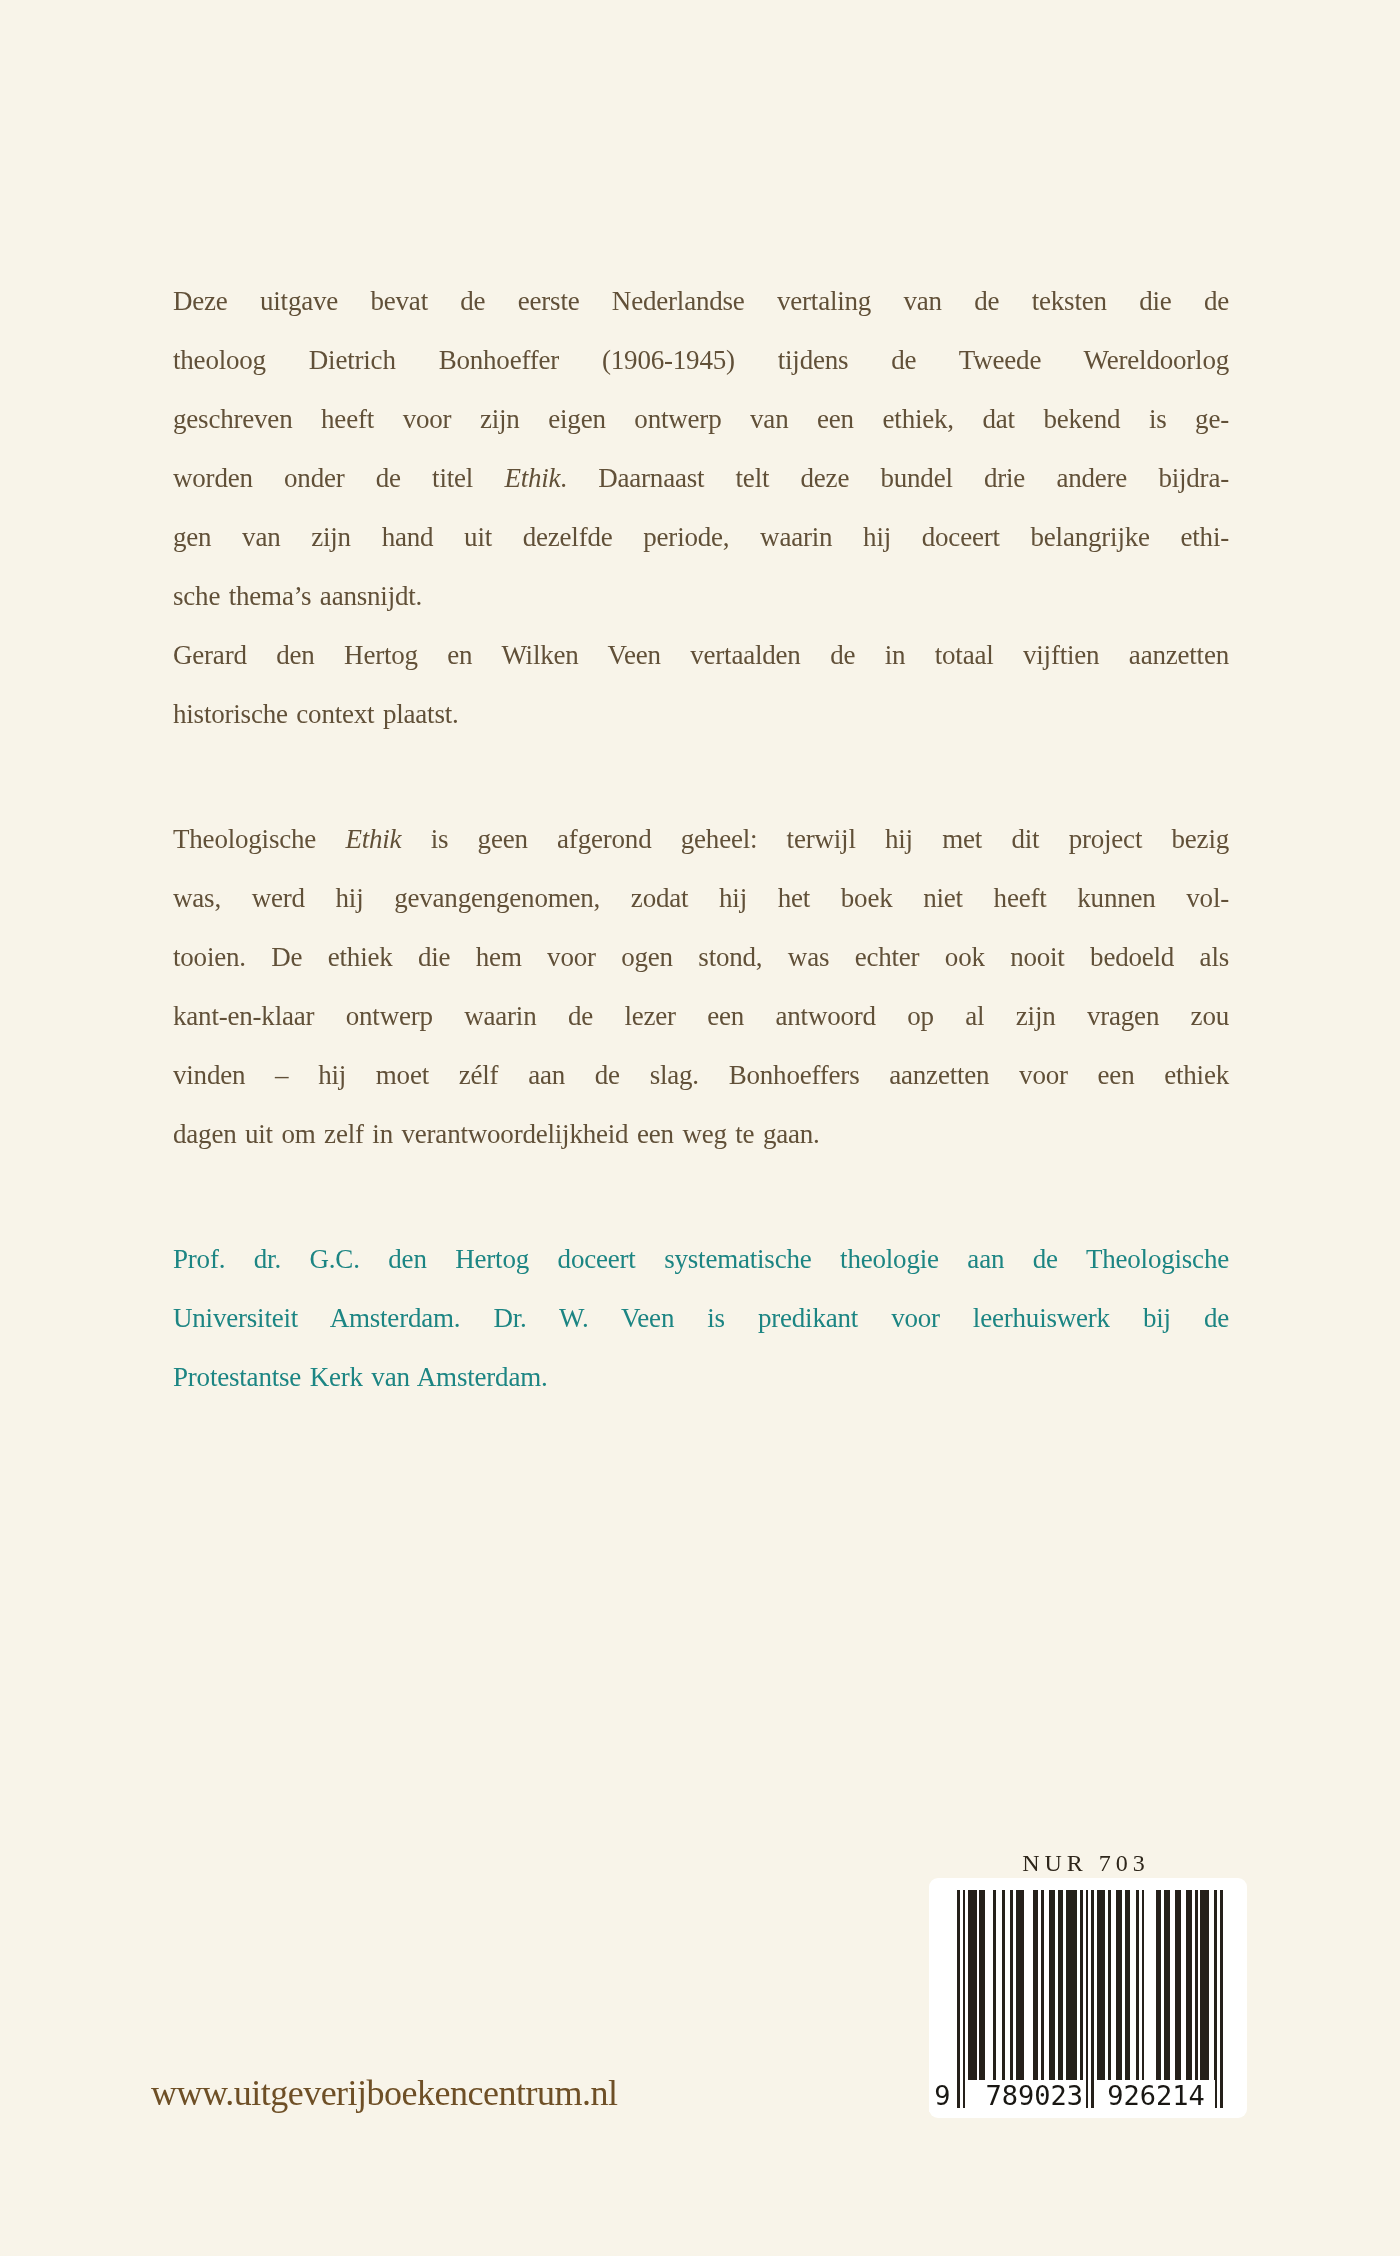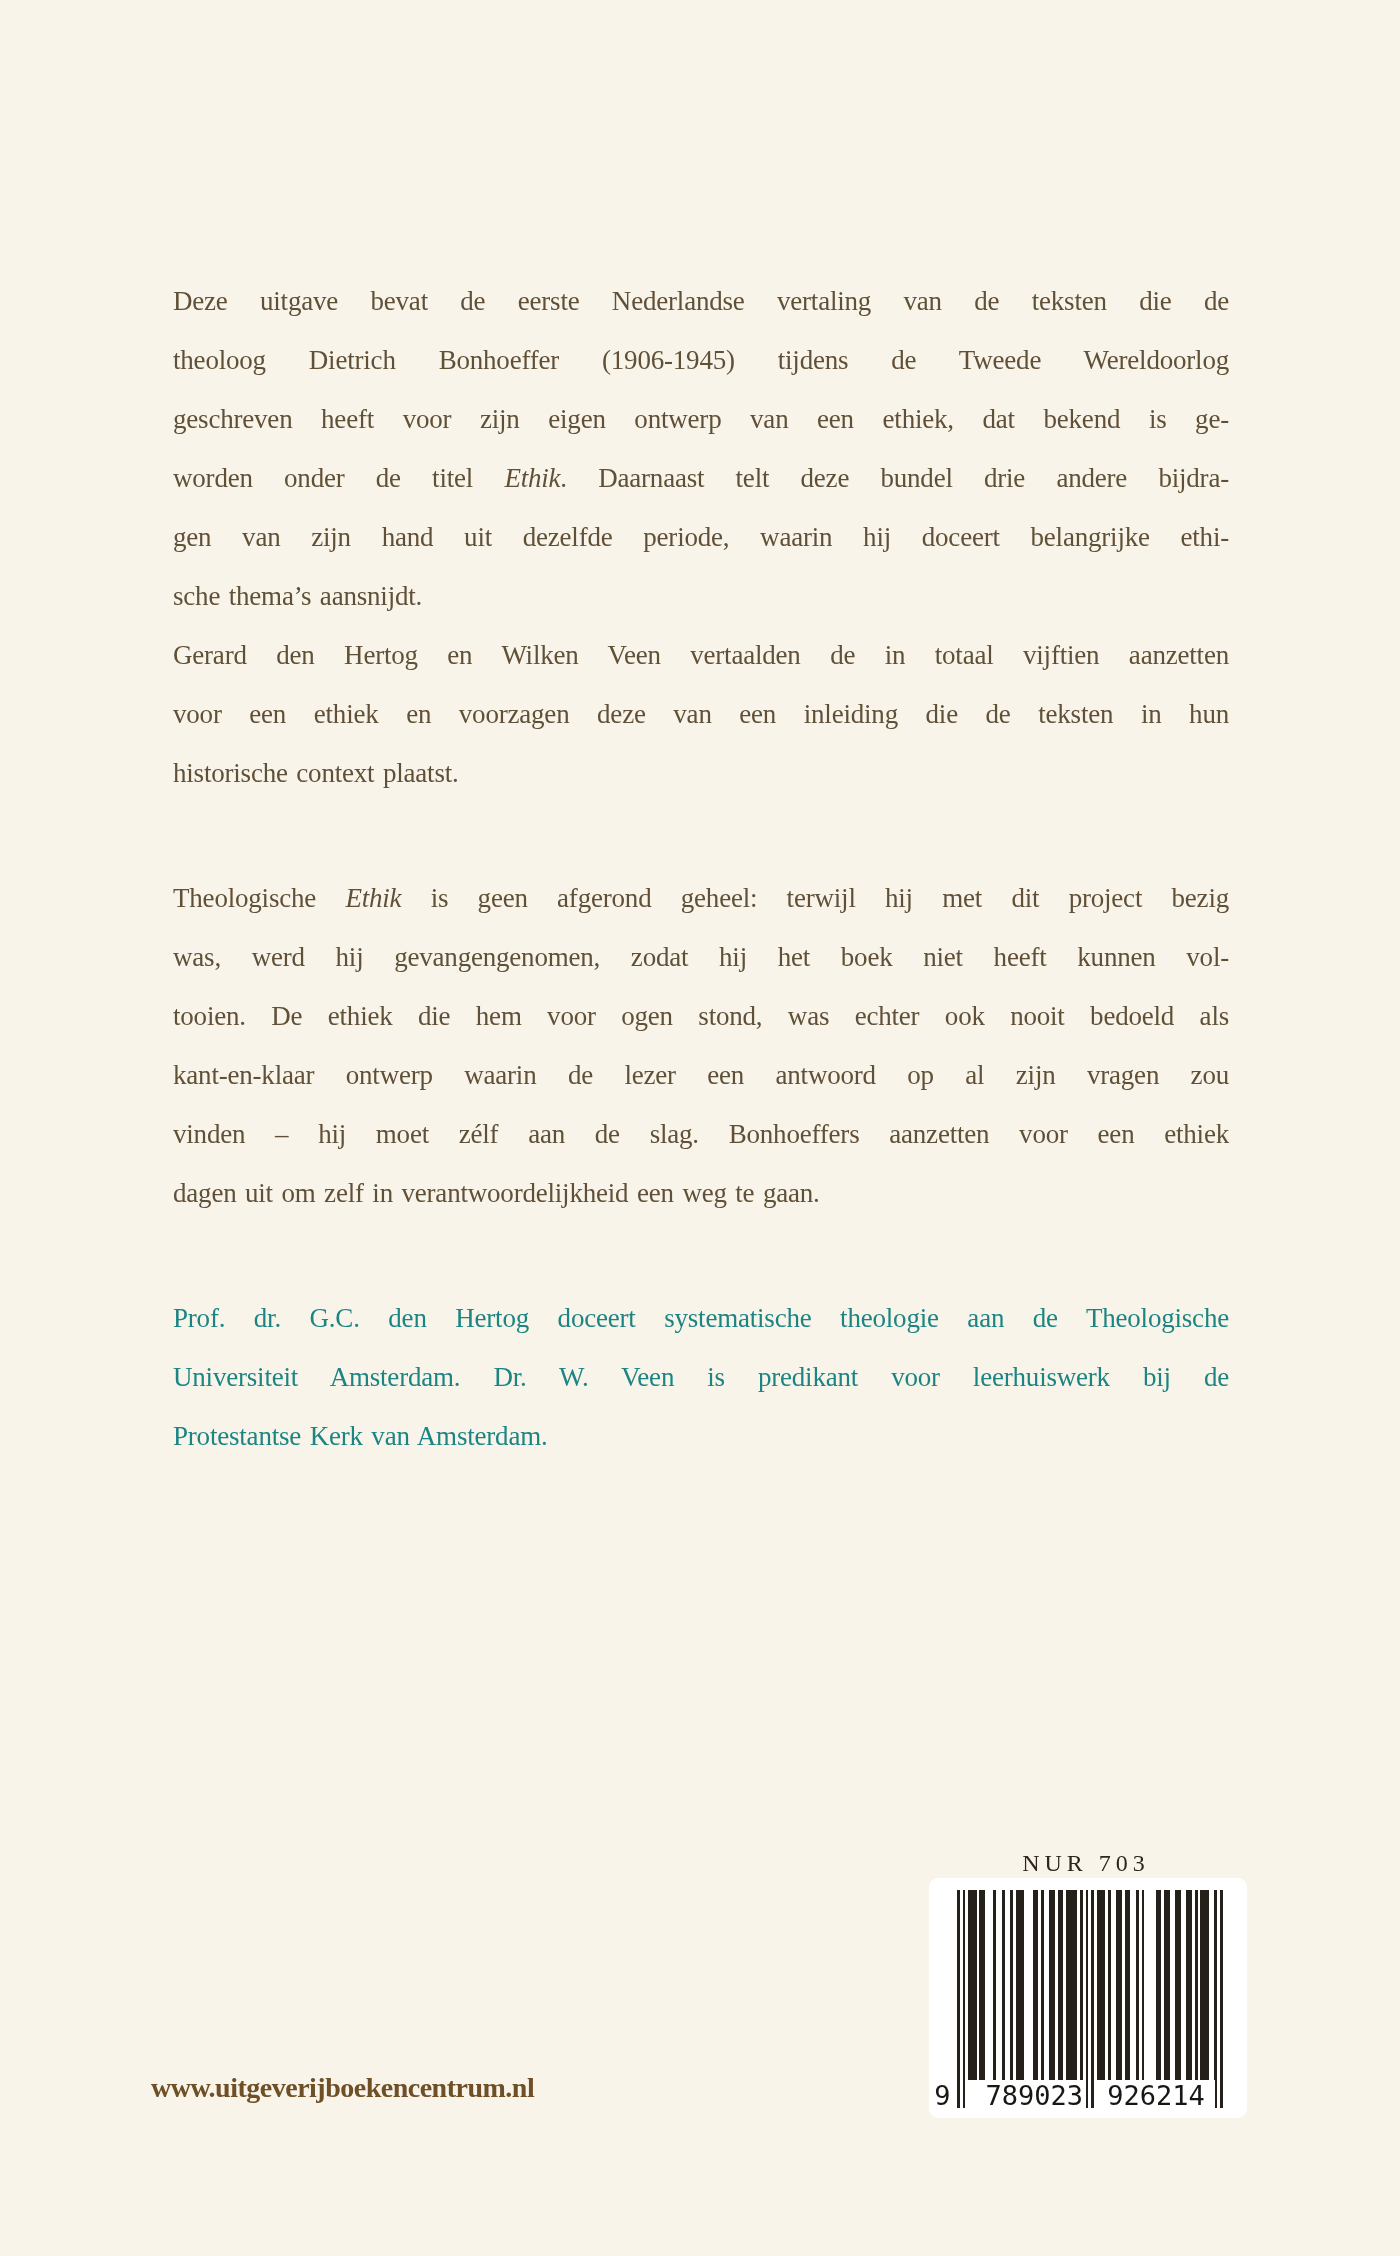--- a/index.html
+++ b/index.html
@@ -31,22 +31,22 @@
   .line.last{
     text-align:left;
     text-align-last:left;
   }
   .line i{font-style:italic;}
   
   .website{
     position:absolute;
     left:151px;
     top:2072px;
-    font-size:28px;
-    font-weight:bold;
+    font-size:36px;
+    font-weight:normal;
     letter-spacing:-0.5px;
   }
   
   .nur{
     position:absolute;
     left:1086px;
     top:1850px;
     transform:translateX(-50%);
     font-size:24px;
     letter-spacing:5px;
@@ -92,21 +92,20 @@
       <div class="para" style="color: rgb(97, 80, 56);">
         <div class="line"><span>Deze uitgave bevat de eerste Nederlandse vertaling van de teksten die de</span></div>
         <div class="line"><span>theoloog Dietrich Bonhoeffer (1906-1945) tijdens de Tweede Wereldoorlog</span></div>
         <div class="line"><span>geschreven heeft voor zijn eigen ontwerp van een ethiek, dat bekend is ge-</span></div>
         <div class="line"><span>worden onder de titel </span><i>Ethik</i><span>. Daarnaast telt deze bundel drie andere bijdra-</span></div>
         <div class="line"><span>gen van zijn hand uit dezelfde periode, waarin hij doceert belangrijke ethi-</span></div>
         <div class="line last"><span>sche thema’s aansnijdt.</span></div>
       </div>
       <div class="para" style="color: rgb(97, 80, 56);">
         <div class="line"><span>Gerard den Hertog en Wilken Veen vertaalden de in totaal vijftien aanzetten</span></div>
-        <div class="line"><span>voor een ethiek en voorzagen deze van een inleiding die de teksten in hun</span></div>
         <div class="line last"><span>historische context plaatst.</span></div>
       </div>
       <div class="para gap-before" style="color: rgb(97, 80, 56);">
         <div class="line"><span>Theologische </span><i>Ethik</i><span> is geen afgerond geheel: terwijl hij met dit project bezig</span></div>
         <div class="line"><span>was, werd hij gevangengenomen, zodat hij het boek niet heeft kunnen vol-</span></div>
         <div class="line"><span>tooien. De ethiek die hem voor ogen stond, was echter ook nooit bedoeld als</span></div>
         <div class="line"><span>kant-en-klaar ontwerp waarin de lezer een antwoord op al zijn vragen zou</span></div>
         <div class="line"><span>vinden – hij moet zélf aan de slag. Bonhoeffers aanzetten voor een ethiek</span></div>
         <div class="line last"><span>dagen uit om zelf in verantwoordelijkheid een weg te gaan.</span></div>
       </div>

